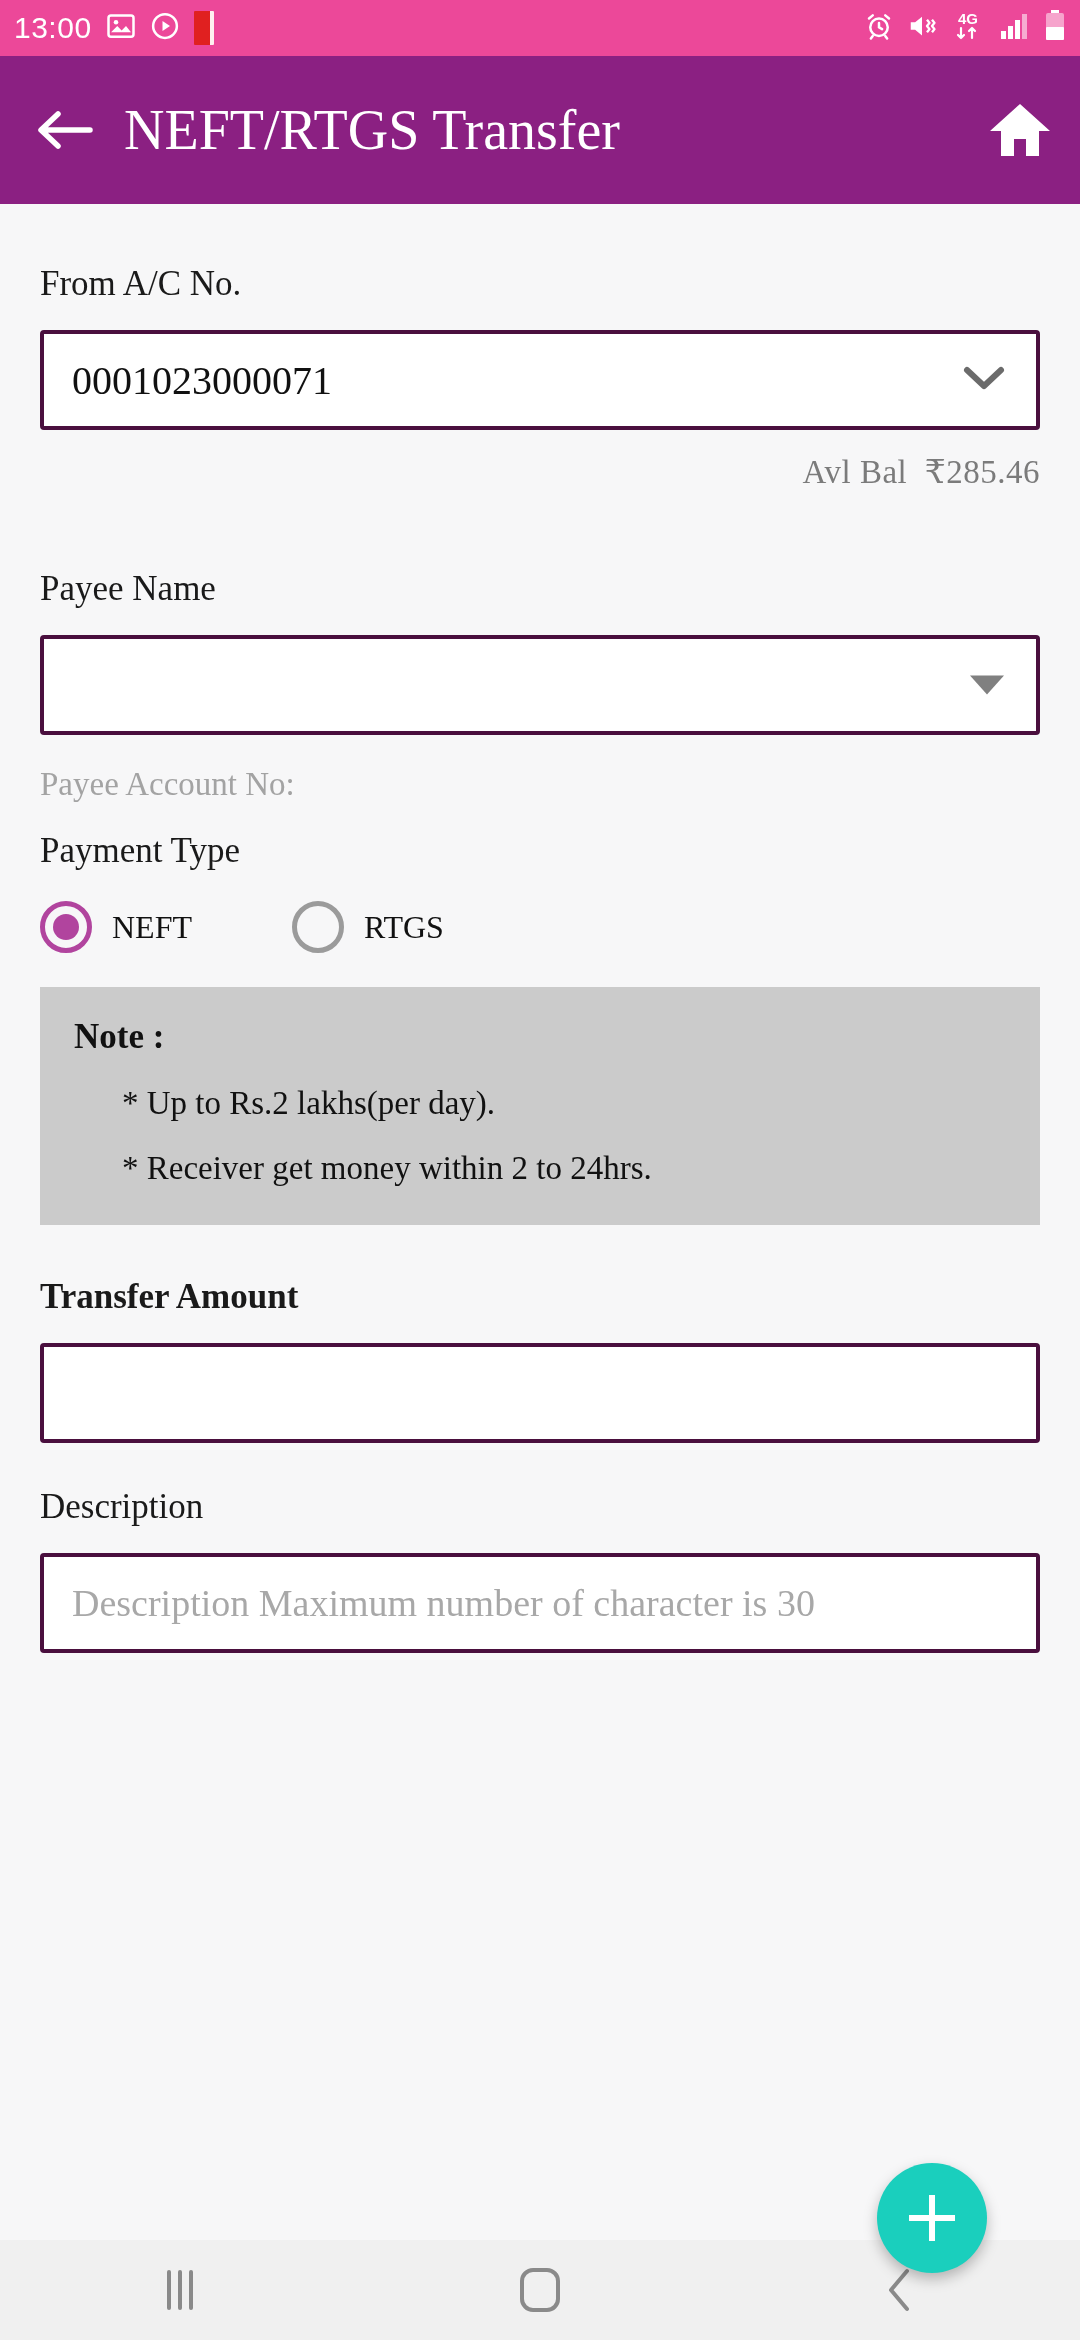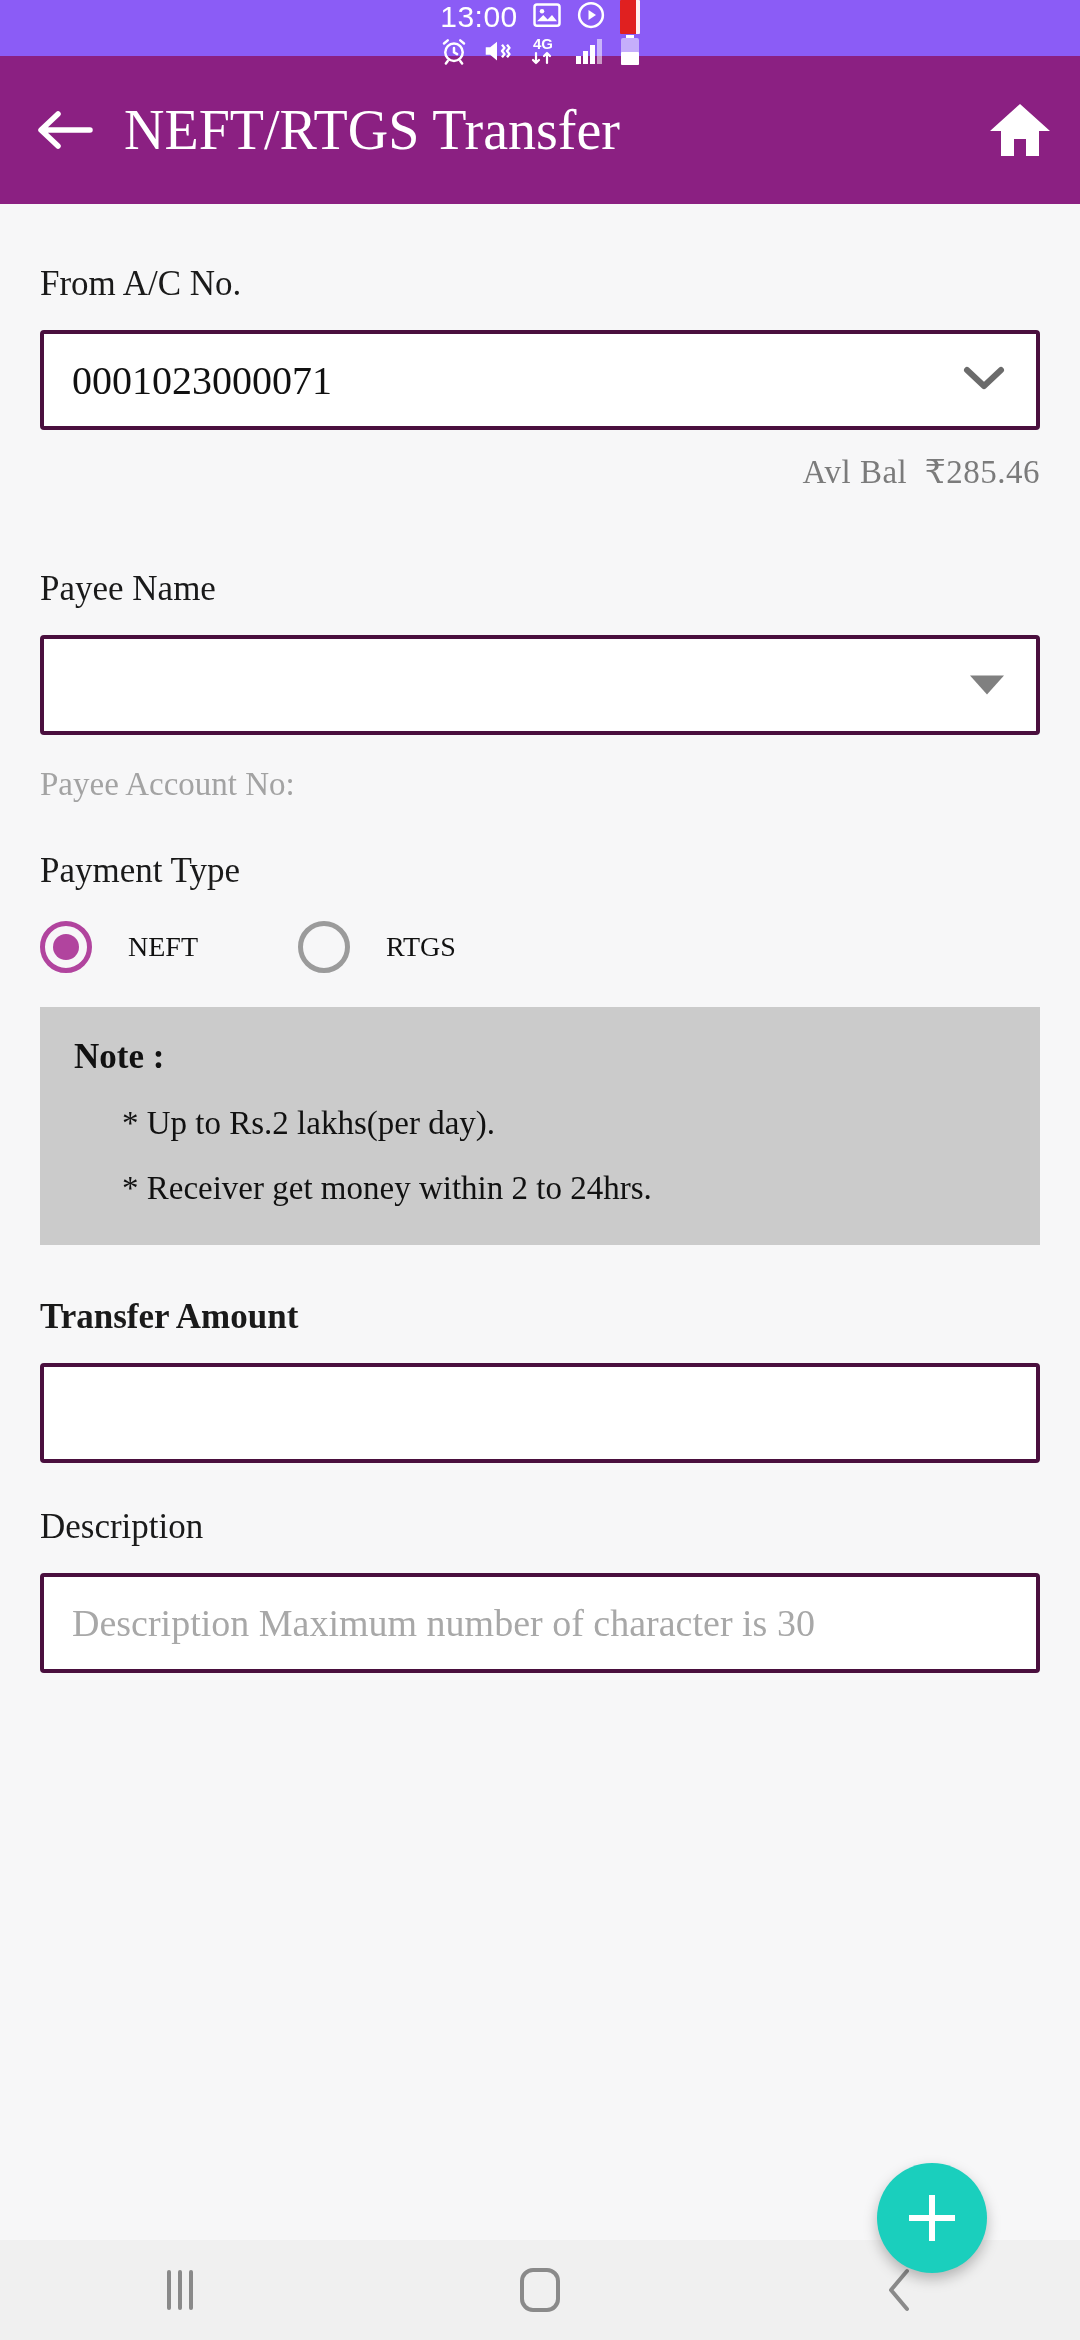--- a/index.html
+++ b/index.html
@@ -6,24 +6,23 @@
   html,body { width:1080px; height:2340px; }
   body {
     font-family:"Liberation Serif","DejaVu Serif",serif;
     background:#f7f7f8;
     overflow:hidden;
     position:relative;
   }
 
   
   .statusbar{
-    height:56px; background:#8b5cf6; color:#fff;
+    height:56px; background:#ec4899; color:#fff;
     display:flex; align-items:center; justify-content:space-between;
-    padding:0 26px;
-    flex-direction:column;
+    padding:0 14px;
   }
   .sb-left{ display:flex; align-items:center; gap:14px; }
   .sb-time{ font-family:"Liberation Sans",sans-serif; font-size:30px; letter-spacing:.5px; }
   .sb-right{ display:flex; align-items:center; gap:13px;text-align:center; }
   .ico{ display:block; }
   .redapp{ width:20px; height:34px; background:#e02020; border-right:4px solid #fff0f0; border-radius:1px; }
 
   
   .appbar{
     height:148px; background:#8b2082;
@@ -59,28 +58,28 @@
   }
 
   .avl{
     margin-top:22px; text-align:right; font-size:33px; color:#7b7b7b;
     letter-spacing:.5px;
   }
 
   .gap-payee{ margin-top:78px; }
   .payee-acc{ margin-top:31px; font-size:33px; color:#a3a3a3; }
 
-  .pay-type{ margin-top:48px; }
+  .pay-type{ margin-top:28px; }
   .radios{ display:flex; align-items:center; margin-top:30px; gap:0; }
   .radio-item{ display:flex; align-items:center; cursor:pointer; }
   .radio-item.second{ margin-left:100px; }
   .rb{ width:52px; height:52px; border-radius:50%; border:5px solid #9b9b9b; display:flex; align-items:center; justify-content:center; }
   .rb.on{ border-color:#b1449e; }
   .rb.on::after{ content:""; width:26px; height:26px; border-radius:50%; background:#b1449e; }
-  .radio-item .rl{ font-size:28px; color:#111; margin-left:36px; }
+  .radio-item .rl{ font-size:32px; color:#111; margin-left:20px; }
 
   .note{
     margin-top:34px; background:#cbcbcb; padding:30px 34px 38px 34px;
   }
   .note .nt{ font-size:35px; font-weight:bold; color:#111; }
   .note .nl{ font-size:33px; color:#111; margin-top:28px; padding-left:48px; }
 
   .amt-label{ margin-top:52px;font-weight:bold; }
   .desc-label{ margin-top:44px; }
 

